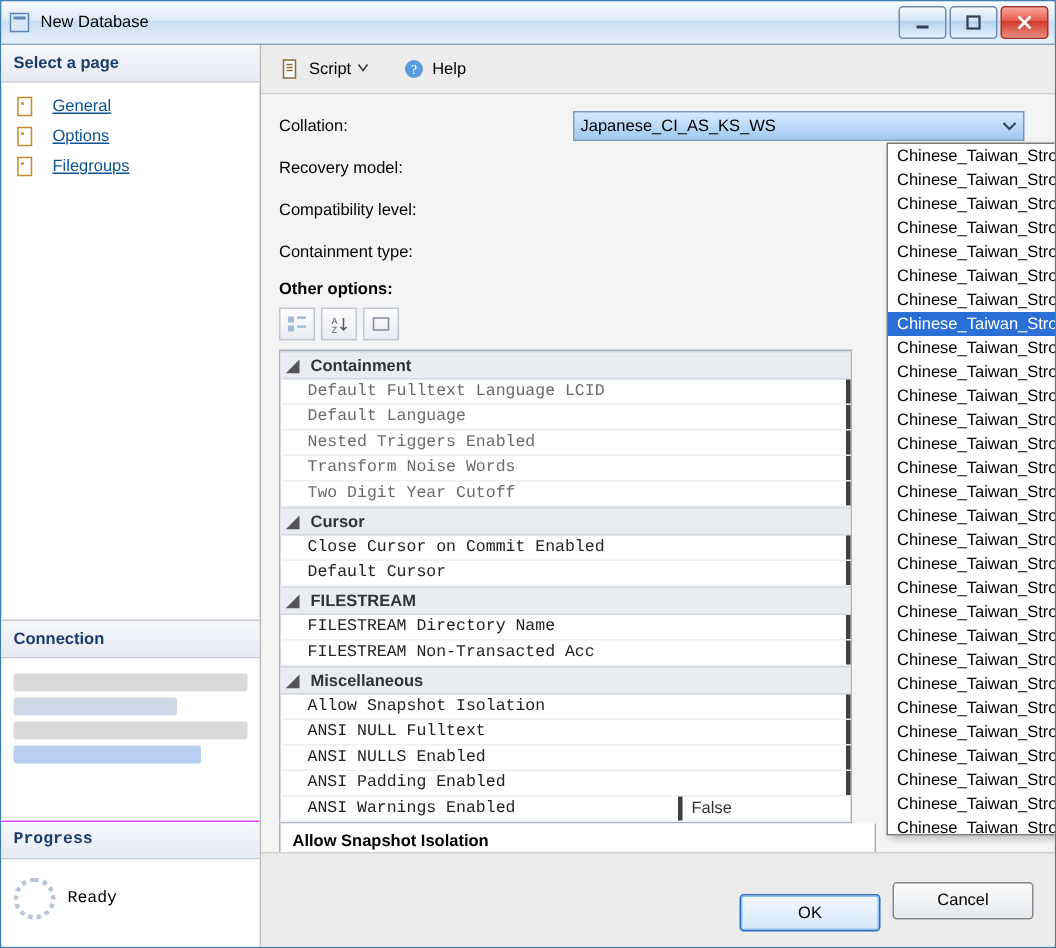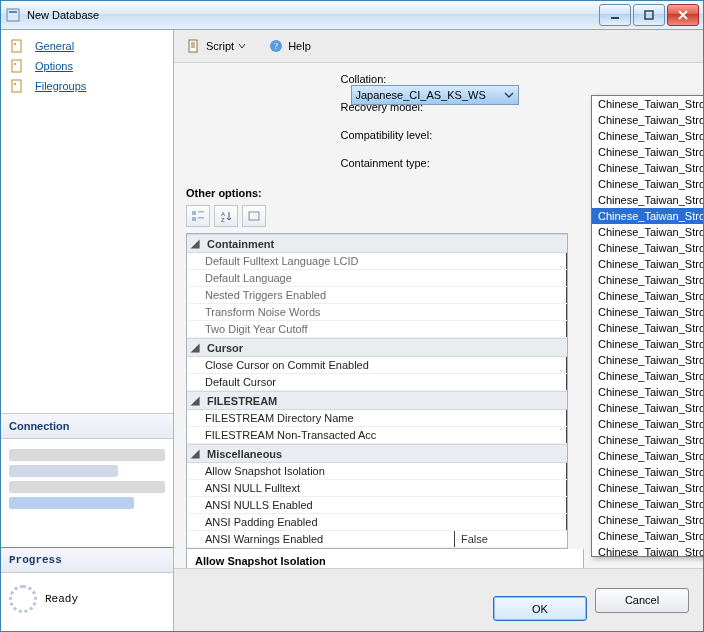--- a/index.html
+++ b/index.html
@@ -27,35 +27,35 @@
   .conn-body .blur.b2{background:#cfd8e6;width:70%;}
   .conn-body .blur.b3{background:#b9cff0;width:80%;}
   .progress-area{border-top:1px solid #d946ef;font-family:Liberation Mono, monospace;}
   .progress-body{display:flex;align-items:center;gap:8px;padding:12px 8px 18px;background:#fff;}
   .spinner{width:22px;height:22px;border:3px dotted #b9c6d6;border-radius:50%;}
   
   .main{flex:1;display:flex;flex-direction:column;background:#f4f4f4;min-width:0;}
   .toolbar{display:flex;align-items:center;gap:4px;padding:6px 8px;border-bottom:1px solid #d0d0d0;background:#ececec;}
   .tbtn{display:flex;align-items:center;gap:4px;padding:2px 4px;cursor:pointer;}
   .content{flex:1;position:relative;padding:10px 12px 8px 12px;overflow:hidden;background:#f4f4f4;}
-  .form-row{display:flex;align-items:center;height:22px;margin-bottom:6px;flex-direction:column;}
+  .form-row{display:flex;align-items:center;height:22px;margin-bottom:6px;}
   .form-row .lbl{width:196px;color:#000;}
   .combobox{position:relative;flex:1;margin-right:8px;}
   .combo-in{width:100%;height:20px;box-sizing:border-box;border:1px solid #7a99b8;background:linear-gradient(#d7eaff,#9fc9f1);padding:0 20px 0 4px;font-size:11px;color:#000;}
   .combo-arrow{position:absolute;right:2px;top:2px;width:16px;height:16px;display:flex;align-items:center;justify-content:center;}
   .combo-arrow svg{display:block;}
   .other-lbl{margin-top:8px;margin-bottom:6px;font-weight:bold;}
   .tool-icons{display:flex;gap:4px;margin-bottom:6px;}
   .ticon{width:22px;height:20px;border:1px solid #bfc7d0;background:linear-gradient(#fdfdfd,#e9edf2);display:flex;align-items:center;justify-content:center;}
   
   .propgrid{border:1px solid #aab3bf;background:#fff;width:380px;}
   .pg-cat{display:flex;align-items:center;background:#e9edf2;border-top:1px solid #d2d8e0;border-bottom:1px solid #d2d8e0;padding:2px 4px;font-weight:bold;color:#333;}
   .pg-cat .exp{width:12px;color:#555;margin-right:4px;}
   .pg-row{display:flex;border-bottom:1px solid #eceff3;}
-  .pg-row .name{flex:1;padding:2px 6px 2px 18px;color:#6b6b6b;border-right:1px solid #404040;white-space:nowrap;overflow:hidden;text-overflow:ellipsis;}
+  .pg-row .name{flex:1;padding:2px 6px 2px 18px;color:#6b6b6b;border-right:3px solid #404040;white-space:nowrap;overflow:hidden;text-overflow:ellipsis;font-family:Liberation Mono, monospace;}
   .pg-row.dark .name{color:#222;}
   .pg-row .val{width:100px;padding:2px 6px;color:#333;}
   .pg-desc{border:1px solid #aab3bf;border-top:none;padding:6px 8px;height:44px;background:#fff;font-weight:bold;}
   
   .dropdown{position:absolute;left:417px;top:32px;width:266px;max-height:460px;background:#fff;border:1px solid #7a7a7a;box-shadow:2px 2px 5px rgba(0,0,0,.25);overflow:hidden;z-index:10;}
   .dd-inner{overflow-y:scroll;max-height:460px;}
   .dd-item{padding:1px 6px;white-space:nowrap;font-size:11px;line-height:14px;}
   .dd-item.sel{background:#2a6fd6;color:#fff;}
   
   .dd-inner::-webkit-scrollbar{width:16px;}
@@ -94,20 +94,21 @@
         <svg width="10" height="10" viewBox="0 0 10 10">
             <path d="M1 1 L9 9 M9 1 L1 9" stroke="#fff" stroke-width="1.8"></path>
           </svg>
       </div>
     </div>
   </div>
 
   <div class="body">
 
     <div class="sidebar">
+      <div class="panel-head">Select a page</div>
       <div class="pages" id="sidebar-pages">
           <div class="page-item">
             <span class="pgico">
               <svg width="14" height="14" viewBox="0 0 14 14">
                 <rect x="2" y="1" width="9" height="12" fill="#fff" stroke="#c58a2f"></rect>
                 <circle cx="5" cy="5" r="1" fill="#c58a2f"></circle>
               </svg>
             </span>
             <span>General</span>
           </div>

